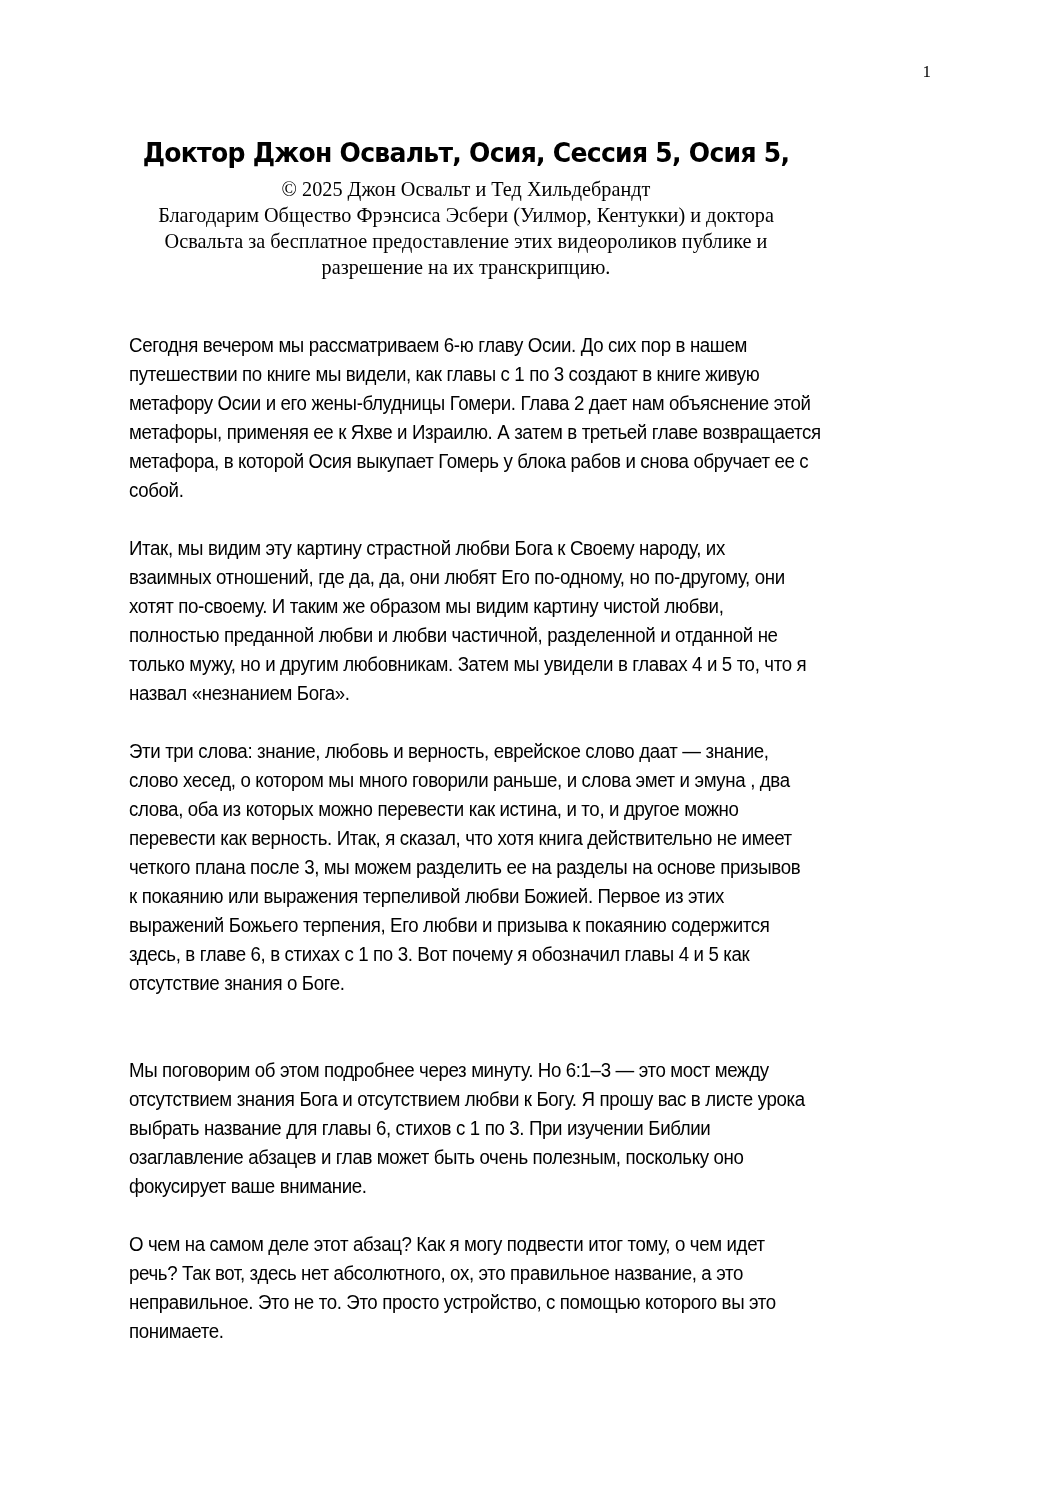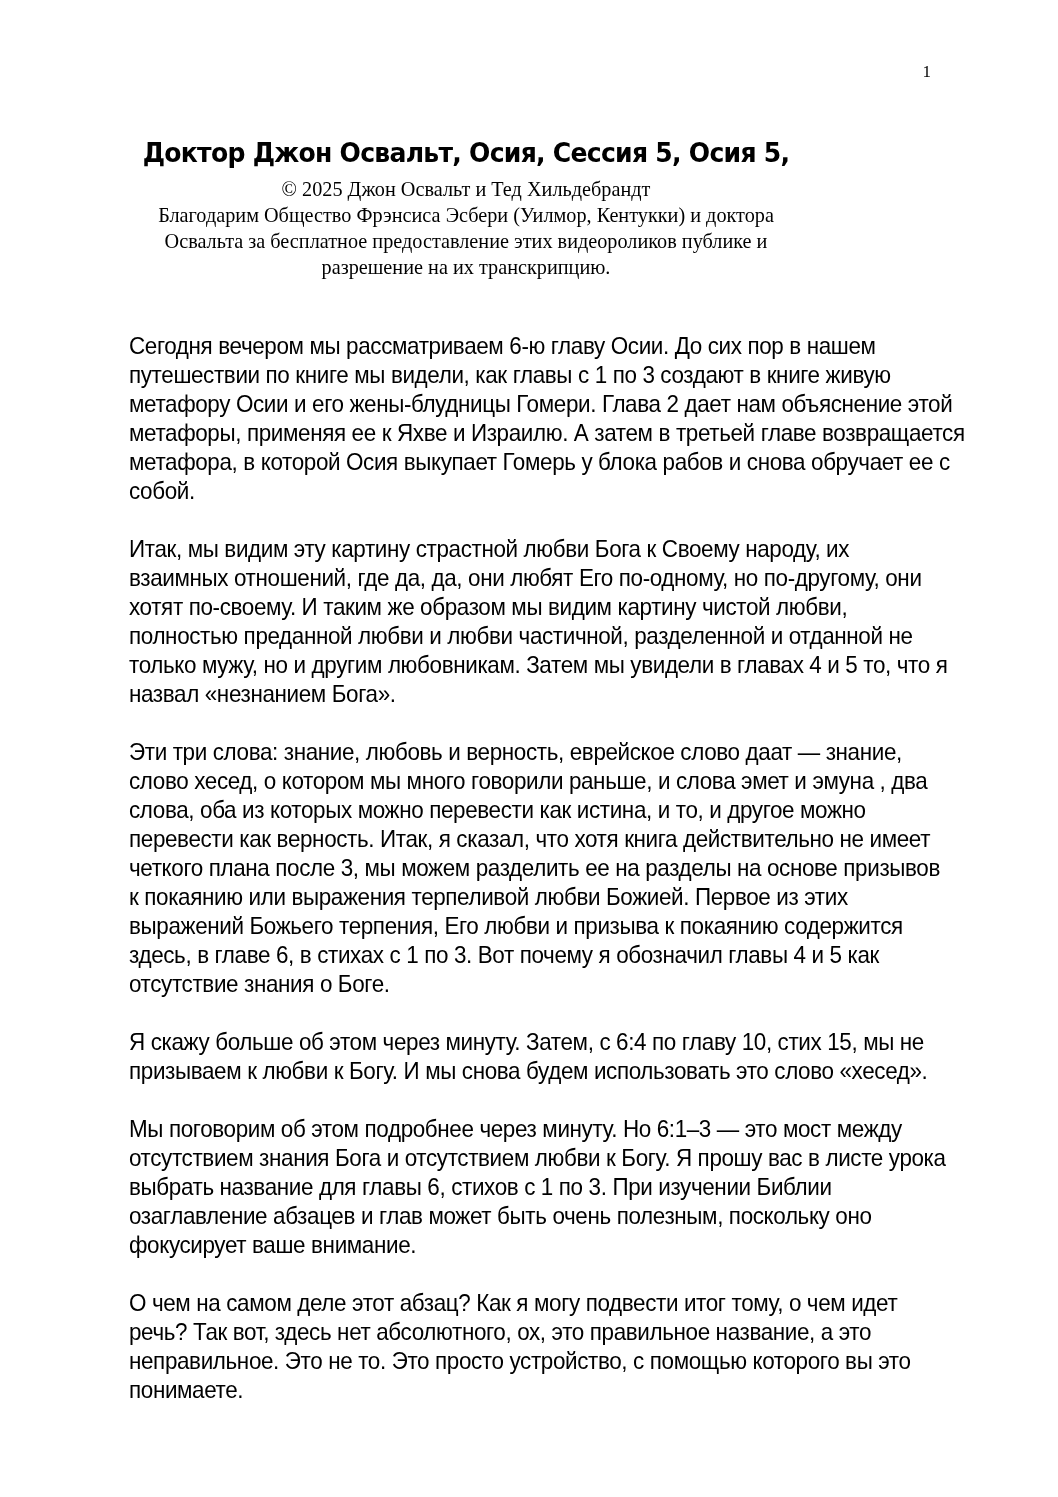--- a/index.html
+++ b/index.html
@@ -43,21 +43,21 @@
       line-height: 26px;
       margin: 0;
       transform: scaleX(0.92);
     }
     .body-text {
       position: absolute;
       left: 129px;
       top: 331px;
       width: 820px;
       font-family: "Liberation Sans", sans-serif;
-      font-size: 24px;
+      font-size: 20px;
       letter-spacing: -0.4px;
     }
     .para {
       margin: 0;
       line-height: 29px;
       white-space: nowrap;
     }
     .para .ln {
       display: block;
       transform-origin: left center;
@@ -102,24 +102,20 @@
     <span class="ln">слово хесед, о котором мы много говорили раньше, и слова эмет и эмуна , два</span>
     <span class="ln">слова, оба из которых можно перевести как истина, и то, и другое можно</span>
     <span class="ln">перевести как верность. Итак, я сказал, что хотя книга действительно не имеет</span>
     <span class="ln">четкого плана после 3, мы можем разделить ее на разделы на основе призывов</span>
     <span class="ln">к покаянию или выражения терпеливой любви Божией. Первое из этих</span>
     <span class="ln">выражений Божьего терпения, Его любви и призыва к покаянию содержится</span>
     <span class="ln">здесь, в главе 6, в стихах с 1 по 3. Вот почему я обозначил главы 4 и 5 как</span>
     <span class="ln">отсутствие знания о Боге.</span>
   </div>
   <div class="gap"></div>
-  <div class="para">
-    <span class="ln">Я скажу больше об этом через минуту. Затем, с 6:4 по главу 10, стих 15, мы не</span>
-    <span class="ln">призываем к любви к Богу. И мы снова будем использовать это слово «хесед».</span>
-  </div>
   <div class="gap"></div>
   <div class="para">
     <span class="ln">Мы поговорим об этом подробнее через минуту. Но 6:1–3 — это мост между</span>
     <span class="ln">отсутствием знания Бога и отсутствием любви к Богу. Я прошу вас в листе урока</span>
     <span class="ln">выбрать название для главы 6, стихов с 1 по 3. При изучении Библии</span>
     <span class="ln">озаглавление абзацев и глав может быть очень полезным, поскольку оно</span>
     <span class="ln">фокусирует ваше внимание.</span>
   </div>
   <div class="gap"></div>
   <div class="para">

